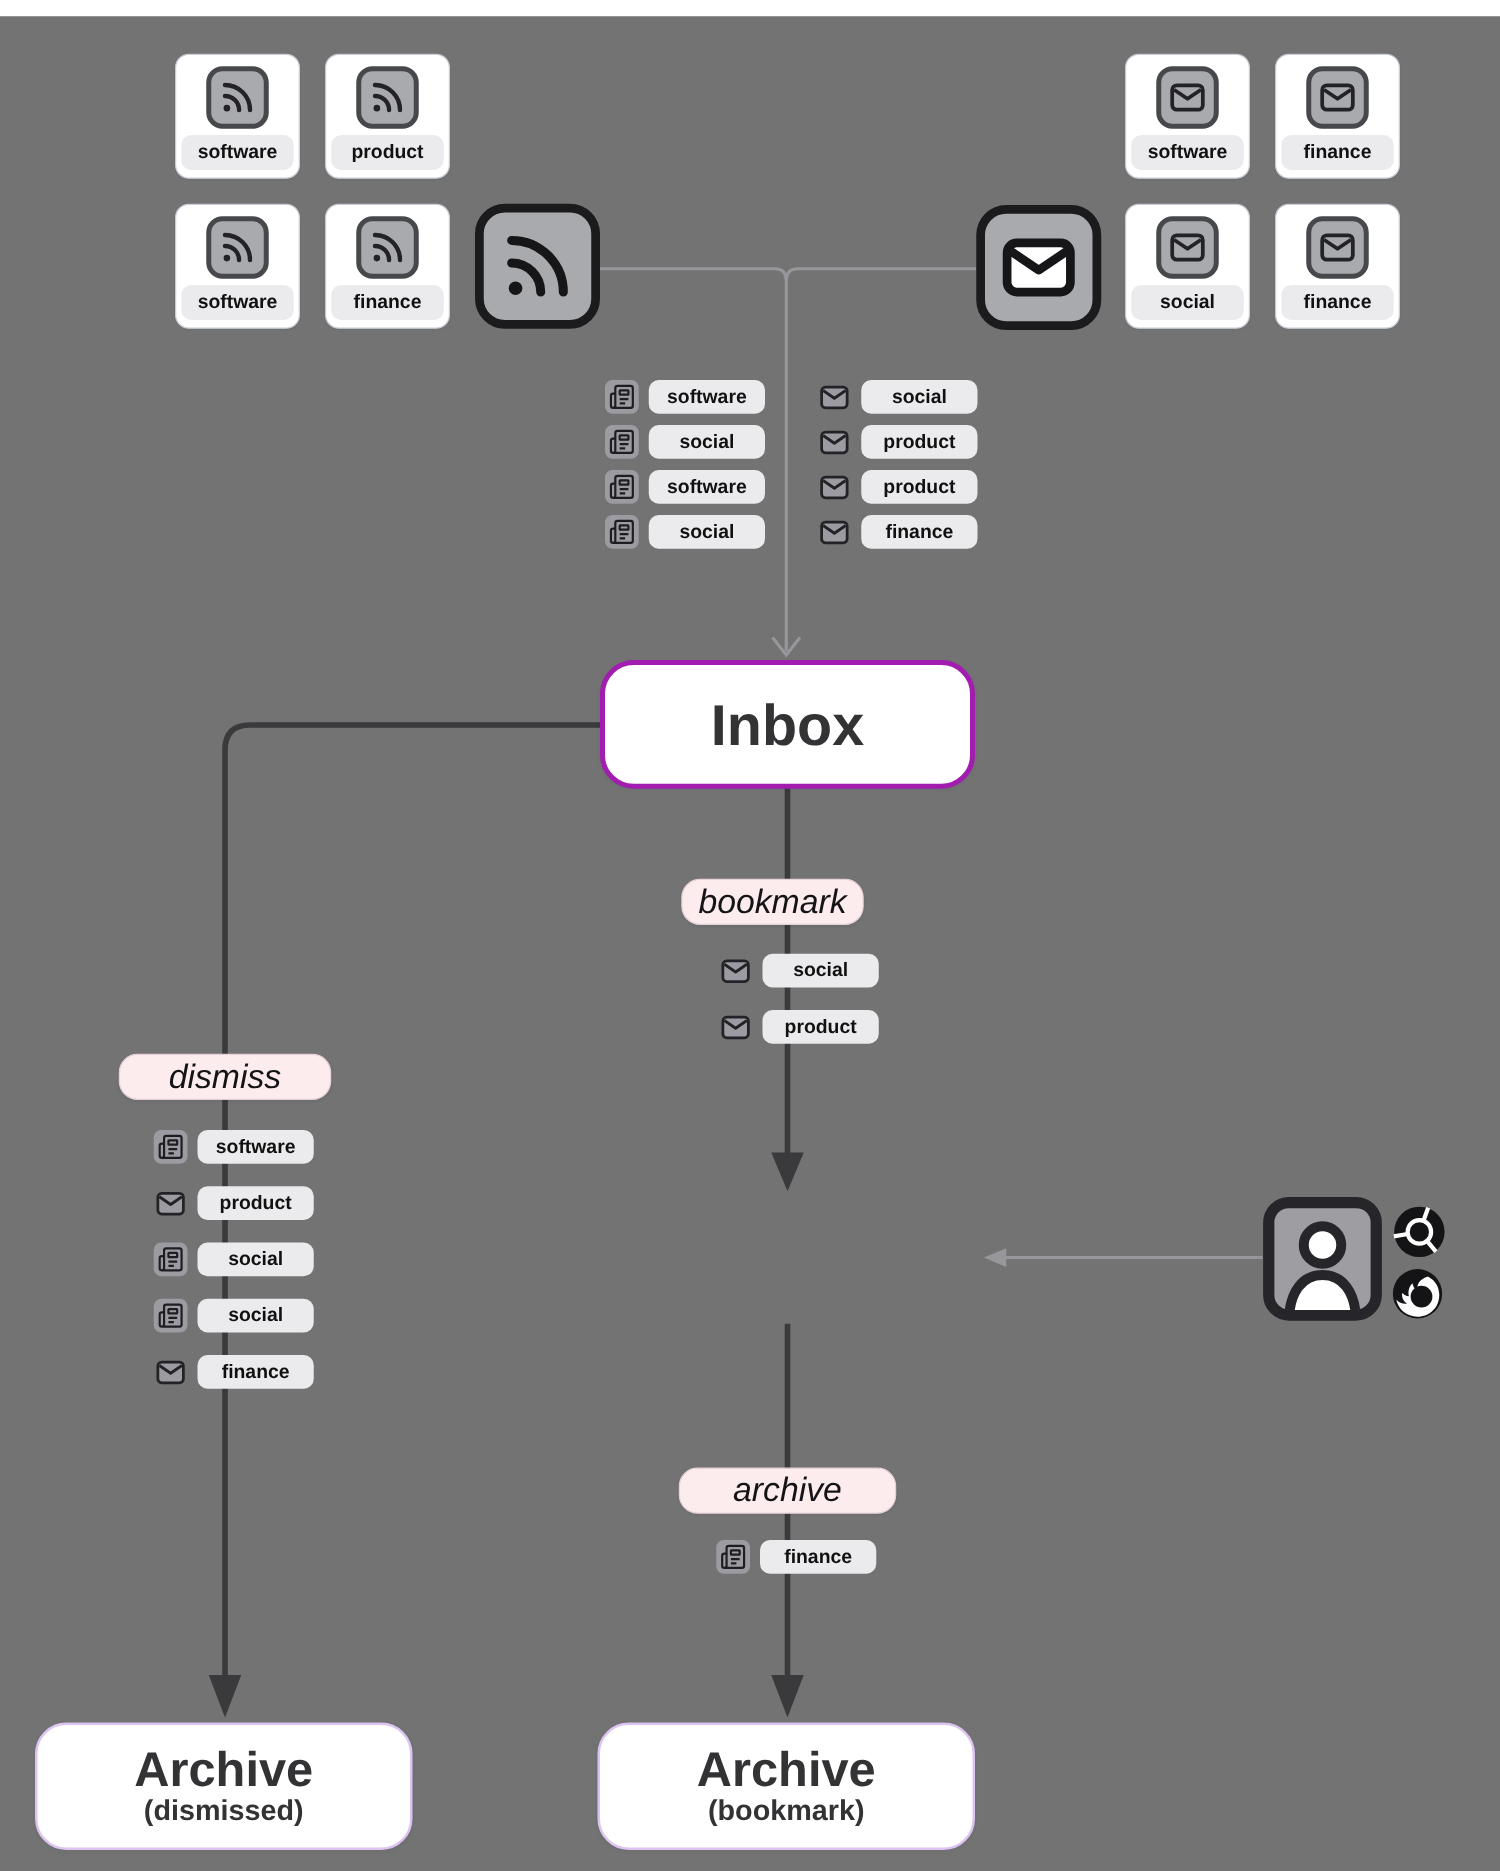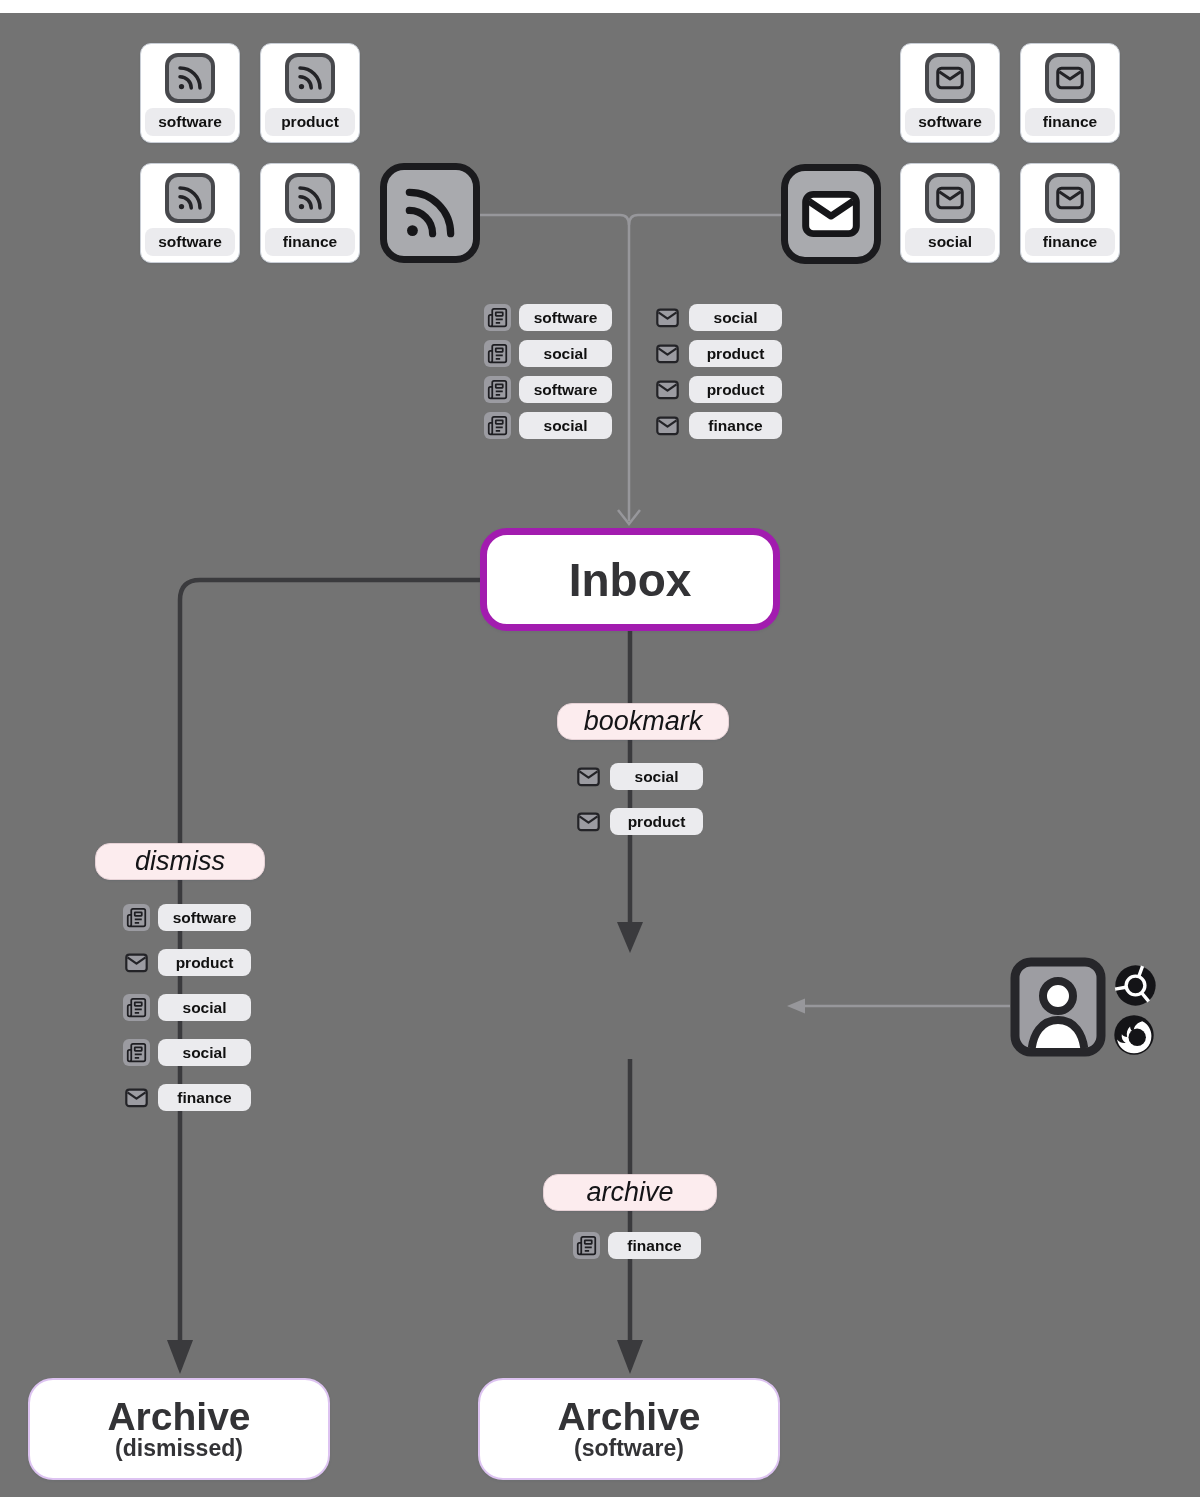--- a/index.html
+++ b/index.html
@@ -32,21 +32,21 @@
           width:93px;height:27px;line-height:27px;text-align:center;}
 
   
   .action-pill{position:absolute;background:#fcecee;border:1.5px solid #e5d1d5;border-radius:15px;
           box-sizing:border-box;display:flex;align-items:center;justify-content:center;
           font-style:italic;font-size:27px;color:#141417;box-shadow:0 1px 2px rgba(40,60,90,.10);}
 
   
   .node{position:absolute;background:#fff;box-sizing:border-box;display:flex;align-items:center;
         justify-content:center;font-weight:bold;color:#333336;box-shadow:0 1px 3px rgba(40,60,90,.08);}
-  .node.inbox{left:480px;top:515px;width:300px;height:103px;border:7px solid #a21caf;border-radius:27px;font-size:46px;}
+  .node.inbox{left:480px;top:515px;width:300px;height:103px;border:4px solid #a21caf;border-radius:27px;font-size:46px;}
   .node.library{left:480px;top:943px;width:300px;height:103px;border:3px solid #7ee2a0;border-radius:27px;font-size:46px;}
   .node.archive{width:302px;height:102px;border:2.5px solid #ddc3f1;border-radius:25px;
         flex-direction:column;line-height:1.02;}
   .archive-title{font-size:39px;}
   .archive-sub{font-size:23px;}
 
   .badge{position:absolute;}
   .bottom-strip{position:absolute;left:0;bottom:0;width:1200px;height:8px;background:#dde6f6;}
 </style>
 </head>
@@ -246,21 +246,21 @@
           <use href="#i-mail-filled"></use>
         </svg>
       </span>
     <span class="s-pill">finance</span>
   </div>
 
   <div class="node inbox">
     <span>Inbox</span>
   </div>
 
-  <div class="action-pill" style="left:557px;top:690px;width:172px;height:37px">
+  <div class="action-pill" style="left:545px;top:690px;width:146px;height:37px">
     <span>bookmark</span>
   </div>
   <div class="stream-item" style="left:575px;top:750px">
     <span class="s-icon mail">
         <svg>
           <use href="#i-mail-filled"></use>
         </svg>
       </span>
     <span class="s-pill">social</span>
   </div>
@@ -352,17 +352,17 @@
       </span>
     <span class="s-pill">finance</span>
   </div>
 
   <div class="node archive" style="left:28px;top:1365px">
     <span class="archive-title">Archive</span>
     <span class="archive-sub">(dismissed)</span>
   </div>
   <div class="node archive" style="left:478px;top:1365px">
     <span class="archive-title">Archive</span>
-    <span class="archive-sub">(software)</span>
+    <span class="archive-sub">(bookmark)</span>
   </div>
 
   <div class="bottom-strip"></div>
 </div>
 
 </body></html>

